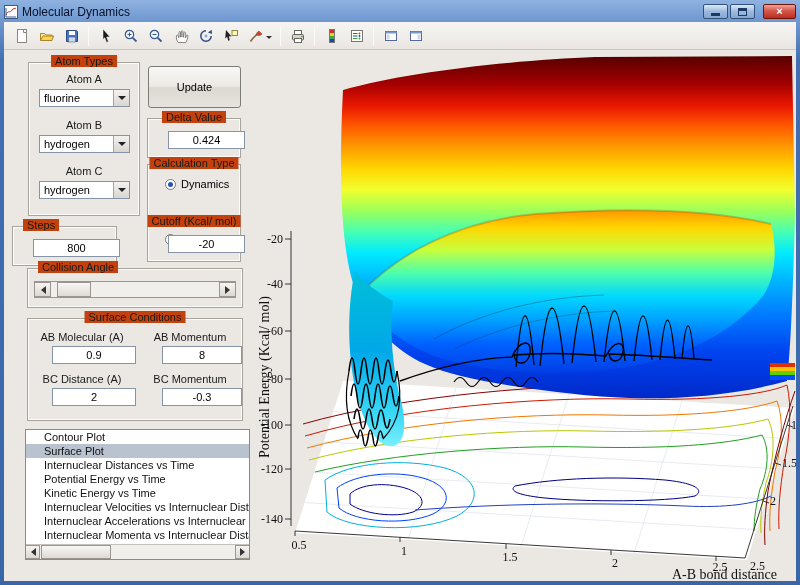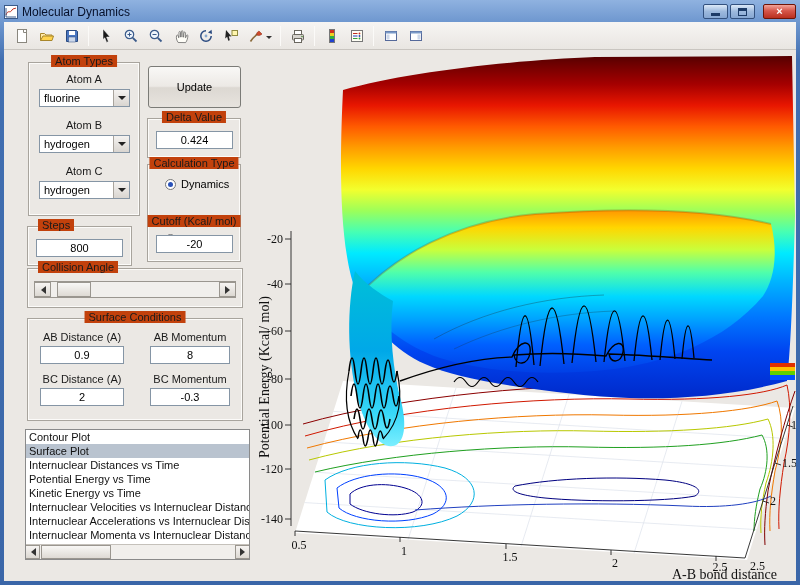--- a/index.html
+++ b/index.html
@@ -30,21 +30,21 @@
   .tb.wide{width:31px;}
   .tbsep{width:1px;height:20px;background:#c3bfba;border-right:1px solid #fbfaf8;margin:0 4px;}
   .caret{width:0;height:0;border:3px solid transparent;border-top-color:#333;margin-left:2px;margin-top:6px;}
   
   .grp{position:absolute;border:1px solid #a8a49d;box-shadow:inset 0 0 0 1px #fcfbf9;}
   .grp>.t{position:absolute;top:-8px;left:50%;transform:translateX(-50%);background:#c2410c;
     padding:0 4px;font-size:11px;white-space:nowrap;color:#1a1a1a;}
   .grp>.t.tl{left:10px;transform:none;}
   .lab{position:absolute;font-size:11px;color:#1a1a1a;text-align:center;white-space:nowrap;}
   .field{position:absolute;height:18px;border:1px solid #8595a5;background:#fff;font-size:11px;
-    font-family:"Liberation Sans",sans-serif;text-align:center;padding:0;}
+    font-family:"Liberation Sans",sans-serif;text-align:center;padding:0;margin-left:12px;}
   
   .combo{position:absolute;height:18px;background:#fff;border:1px solid #8595a5;}
   .combo .txt{position:absolute;left:4px;top:2px;font-size:11px;white-space:nowrap;}
   .combo .btn{position:absolute;right:0;top:0;bottom:0;width:16px;
     background:linear-gradient(180deg,#f4f2f0,#d9d5d0);border-left:1px solid #a9a49d;
     display:flex;align-items:center;justify-content:center;}
   .dn{width:0;height:0;border:4px solid transparent;border-top:4px solid #222;margin-top:4px;}
   
   .pushbtn{position:absolute;border:1px solid #7b7b77;border-radius:3px;font-size:11px;
     font-family:"Liberation Sans",sans-serif;
@@ -60,21 +60,21 @@
   .sarrow{position:absolute;top:0;bottom:0;width:17px;background:linear-gradient(180deg,#f6f4f2,#dcd8d2);
     border:1px solid #9a968f;display:flex;align-items:center;justify-content:center;}
   .sarrow.left{left:-1px;}
   .sarrow.right{right:-1px;}
   .tri-l{width:0;height:0;border:4px solid transparent;border-right:5px solid #333;margin-left:-3px;}
   .tri-r{width:0;height:0;border:4px solid transparent;border-left:5px solid #333;margin-right:-3px;}
   .thumb{position:absolute;top:0;bottom:0;background:linear-gradient(180deg,#f8f7f5,#dedad4);
     border:1px solid #9a968f;}
   
   .listbox{position:absolute;background:#fff;border:1px solid #8a8a8a;overflow:hidden;}
-  .li{height:14px;line-height:14px;font-size:11px;padding-left:3px;white-space:nowrap;overflow:hidden;color:#111;}
+  .li{height:14px;line-height:14px;font-size:11px;padding-left:18px;white-space:nowrap;overflow:hidden;color:#111;}
   .li.sel{background:#b9c3cf;}
   .hscroll{position:absolute;left:0;right:0;bottom:0;height:15px;background:#f1efec;border-top:1px solid #c5c1bb;}
   
   .plot{position:absolute;left:250px;top:27px;width:542px;height:532px;}
   svg text{font-family:"Liberation Serif",serif;}
 </style>
 </head>
 <body>
 
 <div class="window">
@@ -253,21 +253,21 @@
       <span class="radiorow" style="left:9px;top:13px;">
         <span class="radio on"></span>
         <span class="rlab">Dynamics</span>
       </span>
       <span class="radiorow" style="left:9px;top:31px;margin-top:37px;">
         <span class="radio"></span>
         <span class="rlab">MEP</span>
       </span>
     </div>
 
-    <div class="grp" style="left:23px;top:204px;width:105px;height:40px;">
+    <div class="grp" style="left:8px;top:204px;width:105px;height:40px;">
       <span class="t tl">Steps</span>
       <input class="field" style="left: 8px; top: 12px; width: 87px;" value="800">
     </div>
 
     <div class="grp" style="left:143px;top:200px;width:94px;height:40px;">
       <span class="t">Cutoff (Kcal/ mol)</span>
       <input class="field" style="left: 8px; top: 12px; width: 77px;" value="-20">
     </div>
 
     <div class="grp" style="left:23px;top:246px;width:216px;height:40px;">
@@ -278,21 +278,21 @@
           </span>
         <span class="thumb" style="left:22px;width:34px;"></span>
         <span class="sarrow right">
             <span class="tri-r"></span>
           </span>
       </div>
     </div>
 
     <div class="grp" style="left:23px;top:296px;width:216px;height:103px;">
       <span class="t">Surface Conditions</span>
-      <span class="lab" style="left:4px;width:100px;top:12px;">AB Distance (A)</span>
+      <span class="lab" style="left:4px;width:100px;top:12px;">AB Molecular (A)</span>
       <span class="lab" style="left:112px;width:100px;top:12px;">AB Momentum</span>
       <input class="field" style="left: 12px; top: 27px; width: 84px;" value="0.9">
       <input class="field" style="left: 122px; top: 27px; width: 80px;" value="8">
       <span class="lab" style="left:4px;width:100px;top:54px;">BC Distance (A)</span>
       <span class="lab" style="left:112px;width:100px;top:54px;">BC Momentum</span>
       <input class="field" style="left: 12px; top: 69px; width: 84px;" value="2">
       <input class="field" style="left: 122px; top: 69px; width: 80px;" value="-0.3">
     </div>
 
     <div class="listbox" style="left:21px;top:407px;width:225px;height:131px;">

